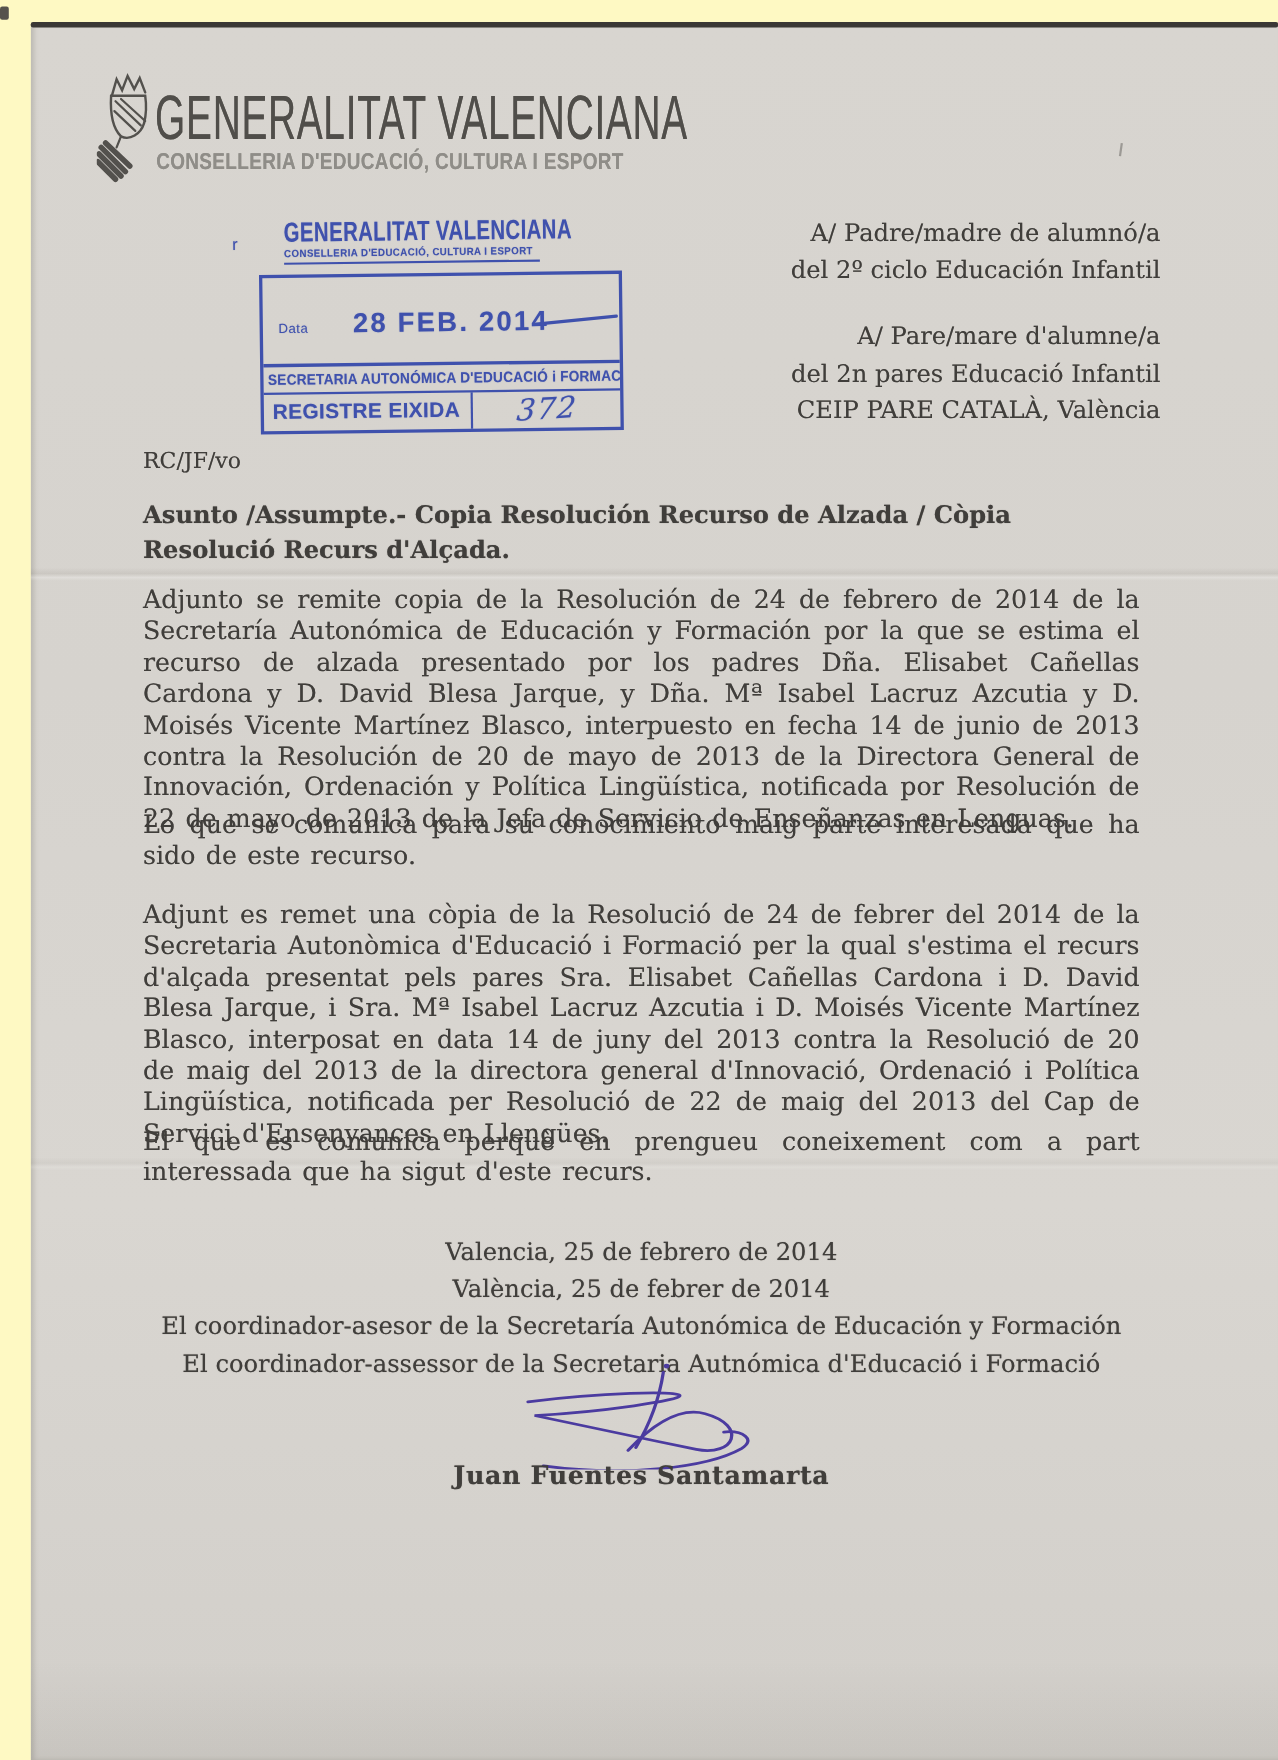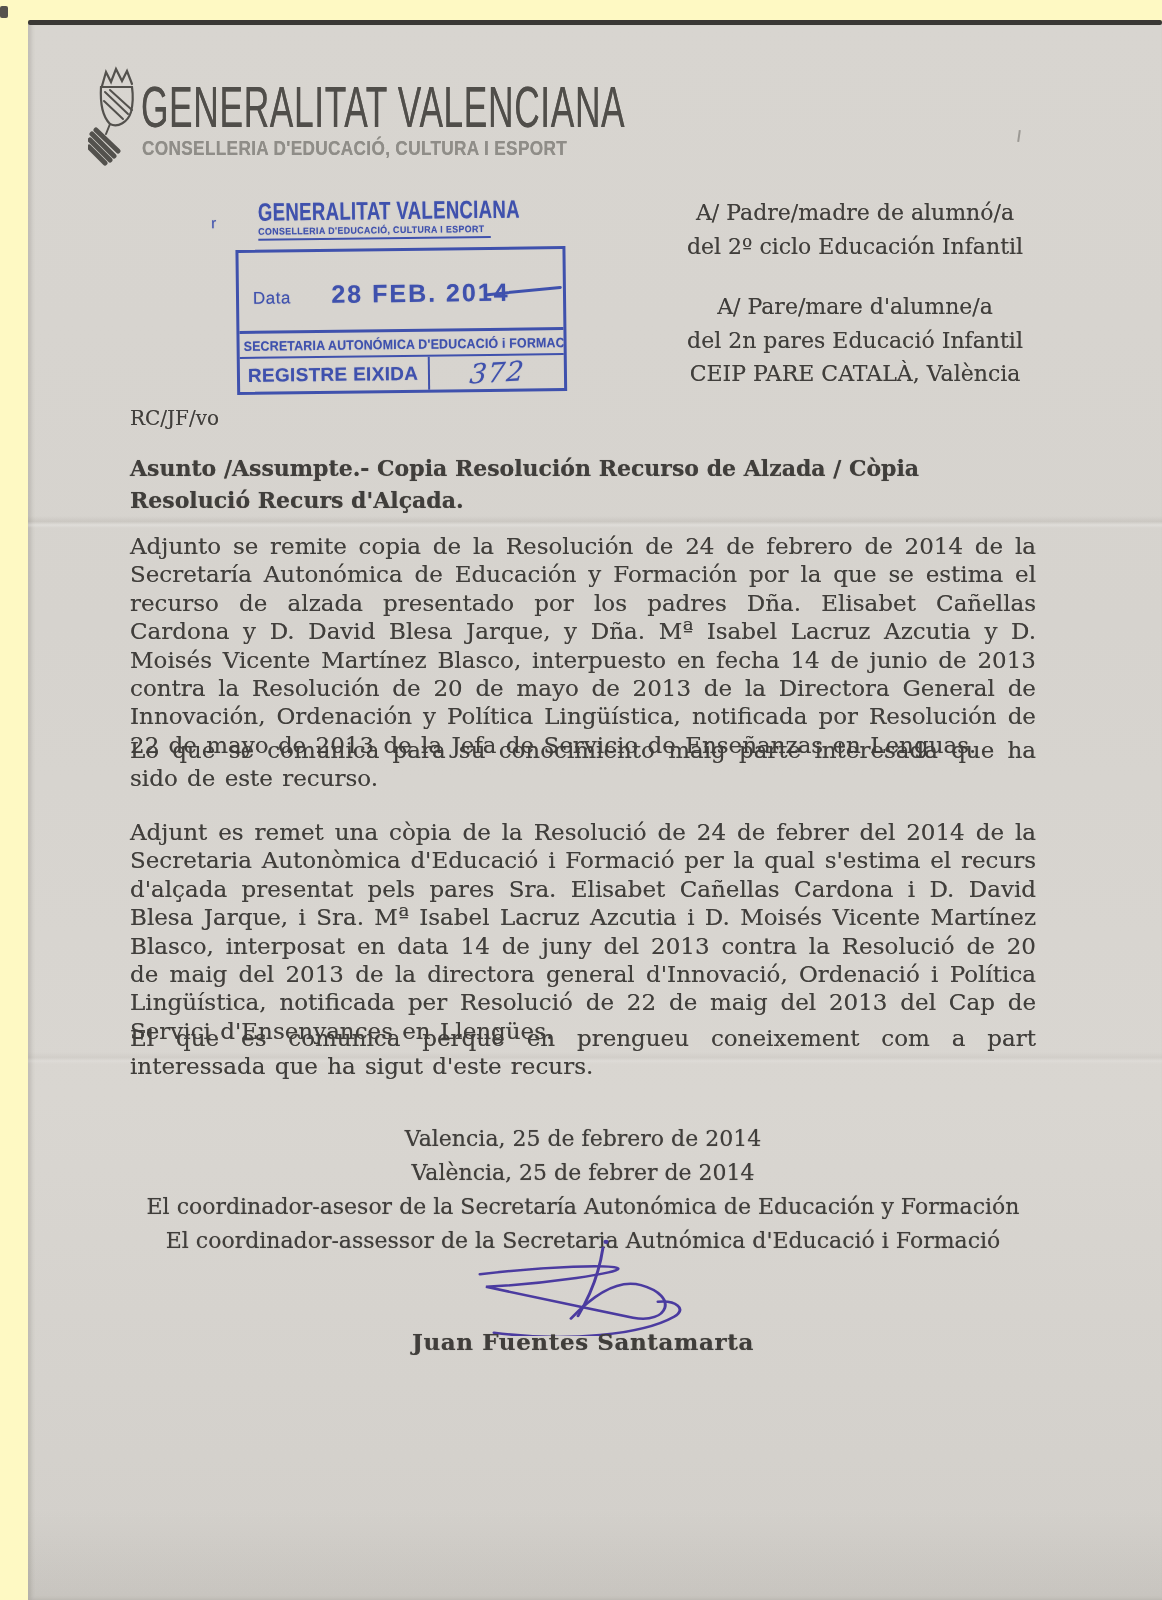--- a/index.html
+++ b/index.html
@@ -60,21 +60,21 @@
     font-size:25px; font-weight:600; letter-spacing:.5px; white-space:nowrap;
     transform:scaleX(.74); transform-origin:left top; line-height:24px;
   }
   .stamp-dept {
     font-size:9.5px; font-weight:700; letter-spacing:.4px; white-space:nowrap;
     transform:scaleX(.93); transform-origin:left top;
     border-bottom:2px solid #3f51ad; padding-bottom:2px; margin-top:2px; width:250px;
   }
   .stamp-box { position:relative; margin-top:9px; margin-left:10px; width:330px; border:3px solid #3f51ad; }
   .stamp-row-date { position:relative; height:78px; padding:28px 0 0 14px; }
-  .stamp-date-label { font-size:17px; letter-spacing:.5px; }
+  .stamp-date-label { font-size:12px; letter-spacing:.5px; }
   .stamp-date-value { font-size:25px; font-weight:700; letter-spacing:2px; margin-left:36px; }
   .stamp-strike {
     position:absolute; left:247px; top:40px; width:76px; height:3px;
     background:#3f51ad; transform:rotate(-5deg); border-radius:2px;
   }
   .stamp-row-office {
     border-top:3px solid #3f51ad; padding:3px 4px 2px 4px; overflow:hidden;
   }
   .stamp-office {
     display:inline-block; font-size:13.5px; font-weight:600; letter-spacing:.2px; white-space:nowrap;
@@ -83,21 +83,21 @@
   .stamp-row-register { display:flex; border-top:2px solid #3f51ad; align-items:stretch; }
   .stamp-register-label { font-size:19px; font-weight:600; padding:6px 10px 5px 8px; letter-spacing:.3px; white-space:nowrap; }
   .stamp-register-cell { flex:1; border-left:2px solid #3f51ad; display:flex; align-items:center; justify-content:center; }
   .stamp-register-number {
     font-family:"DejaVu Serif", serif; font-style:italic; font-size:27px;
     transform:skewX(-8deg) rotate(-3deg); letter-spacing:1px;
   }
 
   
   .recipients {
-    position:absolute; left:655px; top:196px; width:400px; text-align:center;
+    position:absolute; left:655px; top:196px; width:400px; text-align:right;
     font-size:22px; line-height:33.5px;
     text-shadow:0 0 .6px rgba(62,58,52,.55);
   }
   .recipients .block2 { margin-top:27px; }
 
   
   .ref { position:absolute; left:130px; top:406px; font-size:20px; text-shadow:0 0 .6px rgba(62,58,52,.5); }
   .subject {
     position:absolute; left:130px; top:452px; width:900px;
     font-weight:700; font-size:22px; line-height:32px;

